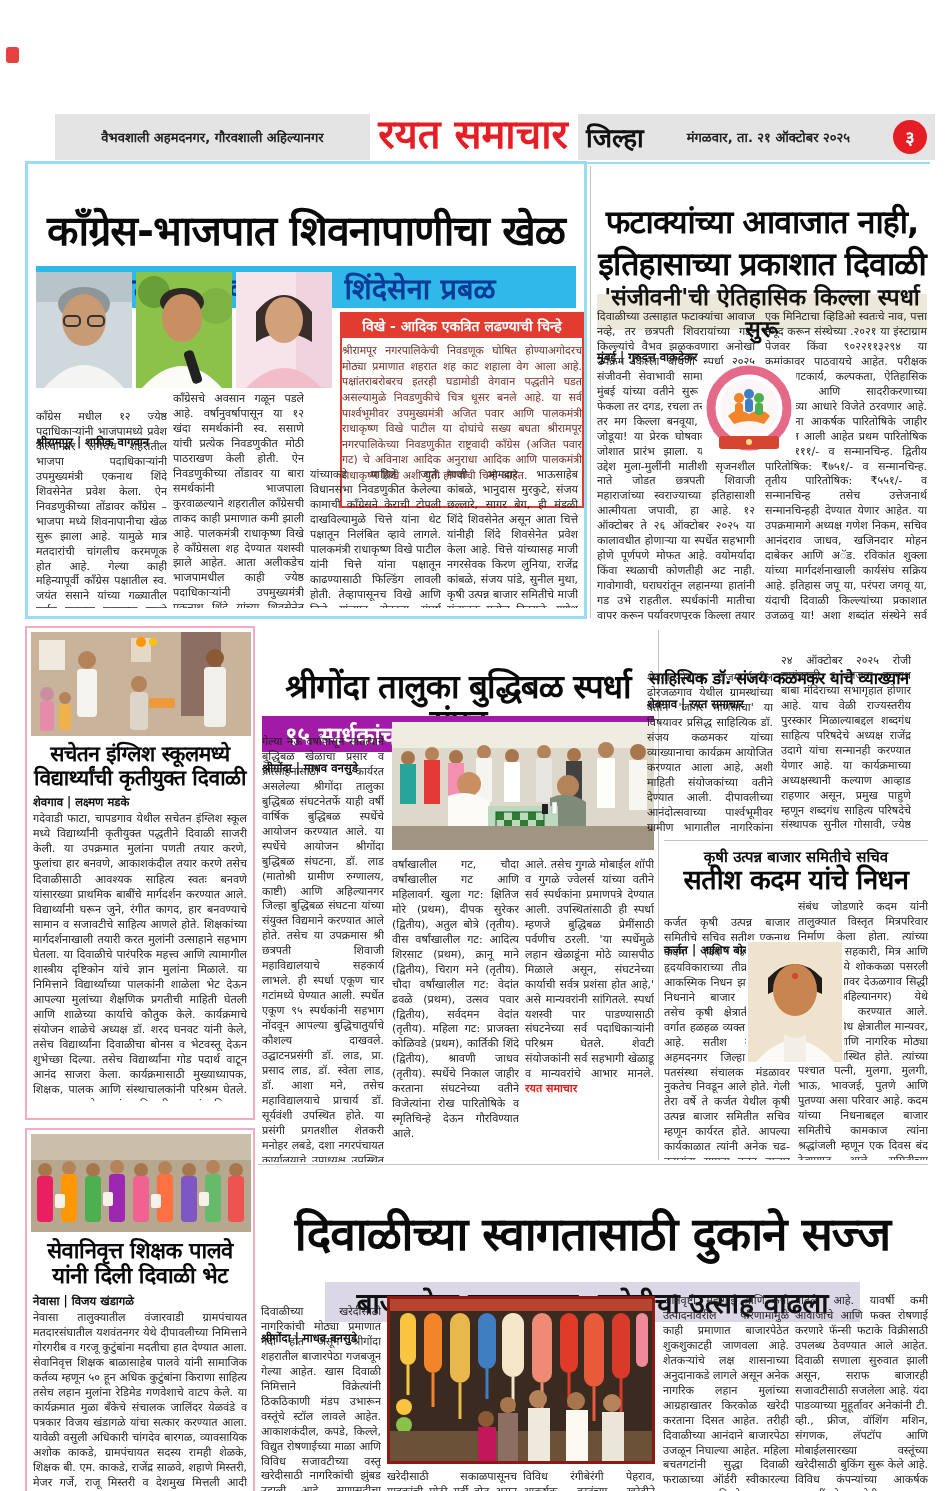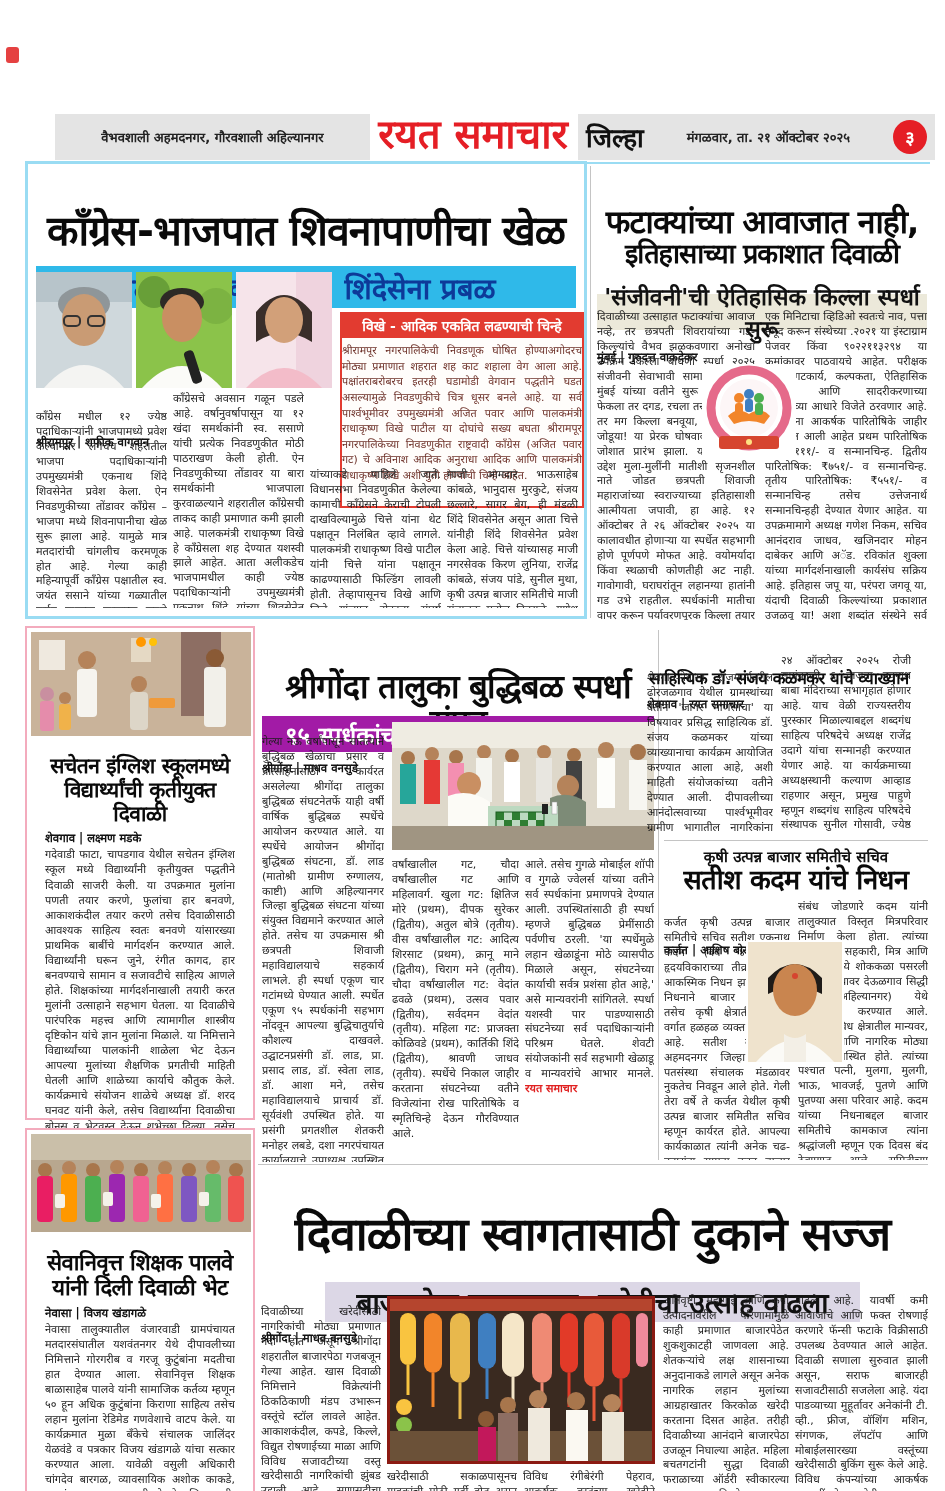--- a/index.html
+++ b/index.html
@@ -28,21 +28,21 @@
   
   .leadbox{border:3px solid #9adcf3;}
   .lead-sub{background:#2fb9e9;color:#0d3a99;font-size:29px;}
   
   .redbox{border:2px solid #e23b30;background:#fffdfb;}
   .redbox-hd{background:#e23b30;color:#fff;font-weight:bold;font-size:14px;text-align:center;line-height:24px;height:24px;overflow:hidden;}
   .redbox-bd{padding:5px 0;font-size:10.8px;line-height:1.45;color:#6d3129;text-align:justify;overflow:hidden;height:158px;}
   .beigebar{background:#ece9da;color:#111;font-size:23px;}
   .purplebar{background:#a21ba6;color:#fff;font-size:24px;}
   .lavbar{background:#dcd7e6;color:#111;font-size:28px;}
-  .pinkbox{border:2px solid #f3abbd;background:#fff;padding:16px;box-sizing:border-box;}
+  .pinkbox{border:2px solid #f3abbd;background:#fff;padding:4px;box-sizing:border-box;}
   .pink-h{font-weight:800;text-align:center;color:#0a0a0a;line-height:1.15;letter-spacing:-0.5px;}
   .kicker{font-weight:bold;text-align:center;color:#111;}
 </style>
 </head>
 <body>
 
 <div class="page">
 
   <div class="abs" style="left:6px;top:5px;width:13px;height:16px;background:#e02020;border-radius:3px;opacity:.85"></div>
 
@@ -102,21 +102,21 @@
     <div class="col" style="left:8px;top:246px;width:131px;height:198px">काँग्रेस मधील १२ ज्येष्ठ पदाधिकाऱ्यांनी भाजपामध्ये प्रवेश केल्यानंतर लगेचच शहरातील भाजपा पदाधिकाऱ्यांनी उपमुख्यमंत्री एकनाथ शिंदे शिवसेनेत प्रवेश केला. ऐन निवडणुकीच्या तोंडावर काँग्रेस – भाजपा मध्ये शिवनापानीचा खेळ सुरू झाला आहे. यामुळे मात्र मतदारांची चांगलीच करमणूक होत आहे. गेल्या काही महिन्यापूर्वी काँग्रेस पक्षातील स्व. जयंत ससाने यांच्या गळ्यातील ताईत मानल्या जाणाऱ्या सुमारे १२ ज्येष्ठ पदाधिकाऱ्यांनी पालकमंत्री राधाकृष्ण विखे यांच्या भाजपामध्ये प्रवेश केला. यामुळे</div>
     <div class="col" style="left:145px;top:228px;width:131px;height:216px">काँग्रेसचे अवसान गळून पडले आहे. वर्षानुवर्षापासून या १२ खंदा समर्थकांनी स्व. ससाणे यांची प्रत्येक निवडणुकीत मोठी पाठराखण केली होती. ऐन निवडणुकीच्या तोंडावर या बारा समर्थकांनी भाजपाला कुरवाळल्याने शहरातील काँग्रेसची ताकद काही प्रमाणात कमी झाली आहे. पालकमंत्री राधाकृष्ण विखे हे काँग्रेसला शह देण्यात यशस्वी झाले आहेत. आता अलीकडेच भाजपामधील काही ज्येष्ठ पदाधिकाऱ्यांनी उपमुख्यमंत्री एकनाथ शिंदे यांच्या शिवसेनेत प्रवेश केल्यामुळे श्रीरामपूर शहरात भाजप विकलांग बनली आहे. हाडाचा कार्यकर्ता म्हणून प्रकाश चित्ते</div>
     <div class="col" style="left:282px;top:304px;width:131px;height:140px">यांच्याकडे पाहिले जाते. विधानसभा निवडणुकीत केलेल्या कामाची काँग्रेसने केराची टोपली दाखविल्यामुळे चित्ते यांना थेट पक्षातून निलंबित व्हावे लागले. पालकमंत्री राधाकृष्ण विखे पाटील यांनी चित्ते यांना पक्षातून काढण्यासाठी फिल्डिंग लावली होती. तेव्हापासूनच विखे आणि चित्ते यांच्यात टोकाचा संघर्ष वाढला आहे. काँग्रेस मधील बारा ज्येष्ठ पदाधिकाऱ्यांनी भाजपामध्ये प्रवेश केला तर भाजपातील अनेक ज्येष्ठ कार्यकर्त्यांनी उपमुख्यमंत्री एकनाथ शिंदे यांच्या शिवसेनेत प्रवेश केल्यामुळे श्रीरामपूर शहरात काँग्रेस आणि भाजपात प्रवेश</div>
     <div class="col" style="left:419px;top:304px;width:131px;height:140px"><span>माजी आमदार भाऊसाहेब कांबळे, भानुदास मुरकुटे, संजय छल्लारे, सागर बेग, ही मंडळी शिंदे शिवसेनेत असून आता चित्ते यांनीही शिंदे शिवसेनेत प्रवेश केला आहे. चित्ते यांच्यासह माजी नगरसेवक किरण लुनिया, राजेंद्र कांबळे, संजय पांडे, सुनील मुथा, कृषी उत्पन्न बाजार समितीचे माजी संचालक मनोज हिवराळे, गणेश भिसे संजय रूपटक्के, सोमनाथ कदम, यांच्या प्रवेशामुळे श्रीरामपूर शहरात शिंदे शिवसेना प्रबळ आणि आव्हान देणारी ठरत आहे. </span></div>
   </div>
 
   <div class="abs rule-gray-v" style="left:590px;top:124px;height:452px"></div>
 
   <div class="abs" style="left:597px;top:122px;width:330px;height:456px">
     <div class="abs h-xl" style="left:0;top:0;width:100%;font-size:32px">फटाक्यांच्या आवाजात नाही,</div>
-    <div class="abs h-xl" style="left:0;top:34px;width:100%;font-size:27px">इतिहासाच्या प्रकाशात दिवाळी</div>
+    <div class="abs h-xl" style="left:0;top:42px;width:100%;font-size:32px">इतिहासाच्या प्रकाशात दिवाळी</div>
     <div class="abs subbar beigebar" style="left:0;top:88px;width:100%;height:36px">'संजीवनी'ची ऐतिहासिक किल्ला स्पर्धा सुरू</div>
     <div class="abs byline" style="left:0;top:143px;width:160px">मुंबई | गुरुदत्त वाकदेकर</div>
     <div class="col" style="left:0;top:146px;width:158px;height:310px">दिवाळीच्या उत्साहात फटाक्यांचा आवाज नव्हे, तर छत्रपती शिवरायांच्या गड-किल्ल्यांचे वैभव झळकवणारा अनोखा उपक्रम किल्ला बांधणी स्पर्धा २०२५ संजीवनी सेवाभावी सामाजिक संस्था, मुंबई यांच्या वतीने सुरू झाला आहे. फेकला तर दगड, रचला तर किल्ला चला तर मग किल्ला बनवूया, मातीशी नाते जोडूया! या प्रेरक घोषवाक्याने स्पर्धेला जोशात प्रारंभ झाला. या उपक्रमाचा उद्देश मुला-मुलींनी मातीशी सृजनशील नाते जोडत छत्रपती शिवाजी महाराजांच्या स्वराज्याच्या इतिहासाशी आत्मीयता जपावी, हा आहे. १२ ऑक्टोबर ते २६ ऑक्टोबर २०२५ या कालावधीत होणाऱ्या या स्पर्धेत सहभागी होणे पूर्णपणे मोफत आहे. वयोमर्यादा किंवा स्थळाची कोणतीही अट नाही. गावोगावी, घराघरांतून लहानग्या हातांनी गड उभे राहतील. स्पर्धकांनी मातीचा वापर करून पर्यावरणपूरक किल्ला तयार करायचा असून, प्रत्येक किल्ल्याला स्वतंत्र नाव देणे आवश्यक आहे. तयार किल्ल्यांचे तीन फोटो आणि</div>
     <div class="col" style="left:168px;top:146px;width:162px;height:310px"><span>एक मिनिटाचा व्हिडिओ स्वतःचे नाव, पत्ता नमूद करून संस्थेच्या .२०२१ या इंस्टाग्राम पेजवर किंवा ९०२२११३२९४ या क्रमांकावर पाठवायचे आहेत. परीक्षक मंडळ गटकार्य, कल्पकता, ऐतिहासिक माहिती आणि सादरीकरणाच्या सुबकतेच्या आधारे विजेते ठरवणार आहे. विजेत्यांना आकर्षक पारितोषिके जाहीर करण्यात आली आहेत प्रथम पारितोषिक : ₹१,१११/- व सन्मानचिन्ह. द्वितीय पारितोषिक: ₹७५१/- व सन्मानचिन्ह. तृतीय पारितोषिक: ₹५५१/- व सन्मानचिन्ह तसेच उत्तेजनार्थ सन्मानचिन्हही देण्यात येणार आहेत. या उपक्रमामागे अध्यक्ष गणेश निकम, सचिव आनंदराव जाधव, खजिनदार मोहन दाबेकर आणि अॅड. रविकांत शुक्ला यांच्या मार्गदर्शनाखाली कार्यसंघ सक्रिय आहे. इतिहास जपू या, परंपरा जगवू या, यंदाची दिवाळी किल्ल्यांच्या प्रकाशात उजळवू या! अशा शब्दांत संस्थेने सर्व नागरिकांना आवाहन केले आहे. फटाक्यांच्या आवाजात इतिहास हरवू नये म्हणून या दिवाळीत फटाके नाही, किल्ले बांधू या! </span></div>
 
     <div class="photo" style="left:105px;top:200px;width:94px;height:94px;background:#fff">
       <svg viewBox="0 0 94 94">
         <circle cx="47" cy="44" r="38" fill="#fff" stroke="#e56a8a" stroke-width="9"></circle>
         <circle cx="47" cy="44" r="29" fill="#fdf6f7"></circle>
         <path d="M26 52 Q35 42 47 50 Q59 42 68 52 L62 60 Q47 54 32 60 Z" fill="#f2852a"></path>

